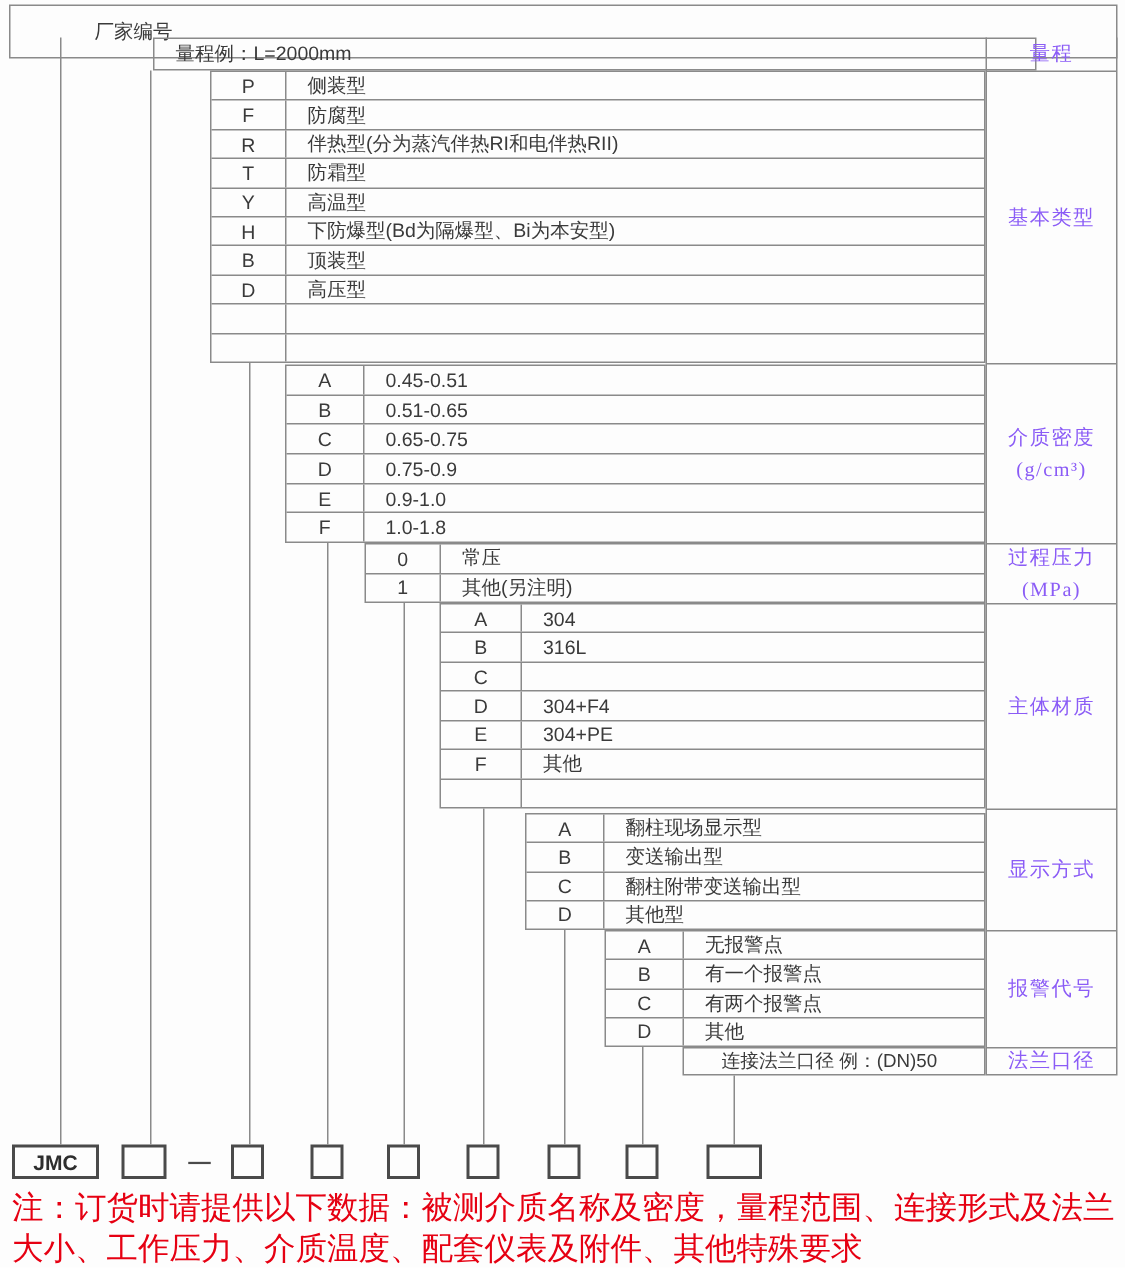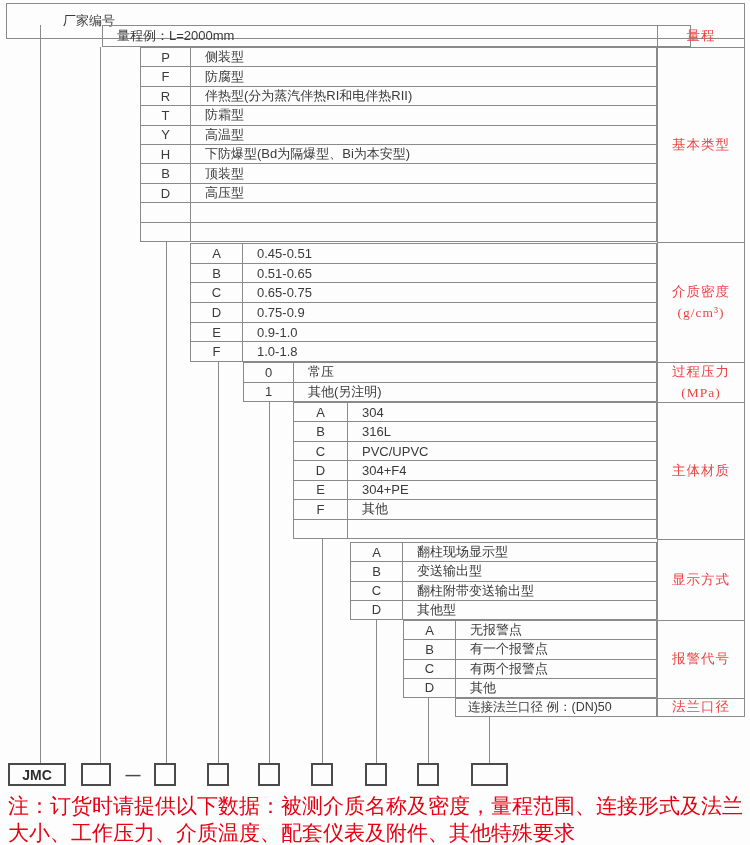--- a/index.html
+++ b/index.html
@@ -8,34 +8,34 @@
     --text:#3a3a3a;
     --note-red:#e60012;
     --bg:#fdfdfd;
   }
   html,body{margin:0;padding:0;}
   body{background:#fff;font-family:"Liberation Sans","DejaVu Sans",sans-serif;}
   #diagram{position:relative;width:750px;height:845px;background:var(--bg);overflow:hidden;color:var(--text);}
   .box{position:absolute;border:1px solid var(--line);box-sizing:border-box;display:flex;align-items:center;font-size:13px;background:transparent;}
   .mfr{left:6px;top:3px;width:739px;height:36px;padding-left:56px;}
   .range{left:68px;top:25px;width:589px;height:22px;padding-left:14px;margin-left:34px;}
-  .flange{left:455px;top:698px;width:202px;height:19px;padding-left:12px;font-size:12.5px;}
+  .flange{left:455px;top:698px;width:202px;height:19px;padding-left:25px;font-size:12.5px;}
   .group{position:absolute;border:1px solid var(--line);box-sizing:border-box;display:flex;flex-direction:column;}
   .row{flex:1;display:flex;border-top:1px solid var(--line);min-height:0;}
   .row:first-child{border-top:none;}
   .code{border-right:1px solid var(--line);display:flex;align-items:center;justify-content:center;font-size:13px;box-sizing:border-box;flex-shrink:0;}
   .desc{flex:1;display:flex;align-items:center;padding-left:14px;font-size:13px;white-space:nowrap;overflow:hidden;}
   .g0{left:140px;top:47px;width:517px;height:195px;} .g0 .code{width:50px;}
   .g1{left:190px;top:243px;width:467px;height:119px;} .g1 .code{width:52px;}
   .g2{left:243px;top:362px;width:414px;height:40px;} .g2 .code{width:50px;}
   .g3{left:293px;top:402px;width:364px;height:137px;} .g3 .code{width:54px;}
   .g4{left:350px;top:542px;width:307px;height:78px;} .g4 .code{width:52px;}
   .g5{left:403px;top:620px;width:254px;height:78px;} .g5 .code{width:52px;}
   #catcol{position:absolute;left:657px;top:25px;width:88px;height:692px;border-left:1px solid var(--line);border-right:1px solid var(--line);box-sizing:border-box;display:flex;flex-direction:column;}
-  .cat{border-top:1px solid var(--line);box-sizing:border-box;display:flex;flex-direction:column;align-items:center;justify-content:center;font-family:"Liberation Serif","DejaVu Serif",serif;font-size:13.5px;color:#ef4444;letter-spacing:1px;line-height:1.5;flex-shrink:0;}
+  .cat{border-top:1px solid var(--line);box-sizing:border-box;display:flex;flex-direction:column;align-items:center;justify-content:center;font-family:"Liberation Serif","DejaVu Serif",serif;font-size:13.5px;color:#8b5cf6;letter-spacing:1px;line-height:1.5;flex-shrink:0;}
   .cat:first-child{border-top:none;}
   .cat:last-child{border-bottom:1px solid var(--line);}
   .vline{position:absolute;width:1px;background:var(--line);}
   .mbox{position:absolute;top:763px;height:23px;border:2px solid var(--box-border);box-sizing:border-box;background:var(--bg);display:flex;align-items:center;justify-content:center;font-weight:bold;font-size:14px;color:#2e2e2e;}
   .sep{position:absolute;left:114px;top:763px;width:38px;height:23px;display:flex;align-items:center;justify-content:center;font-weight:bold;color:var(--box-border);font-size:15px;}
   .note{position:absolute;left:8px;top:792px;width:740px;color:var(--note-red);font-weight:normal;font-size:21px;line-height:27px;letter-spacing:0px;}
 </style>
 </head>
 <body>
 
@@ -130,21 +130,20 @@
       <div class="row">
         <div class="code">A</div>
         <div class="desc">304</div>
       </div>
       <div class="row">
         <div class="code">B</div>
         <div class="desc">316L</div>
       </div>
       <div class="row">
         <div class="code">C</div>
-        <div class="desc">PVC/UPVC</div>
       </div>
       <div class="row">
         <div class="code">D</div>
         <div class="desc">304+F4</div>
       </div>
       <div class="row">
         <div class="code">E</div>
         <div class="desc">304+PE</div>
       </div>
       <div class="row">

